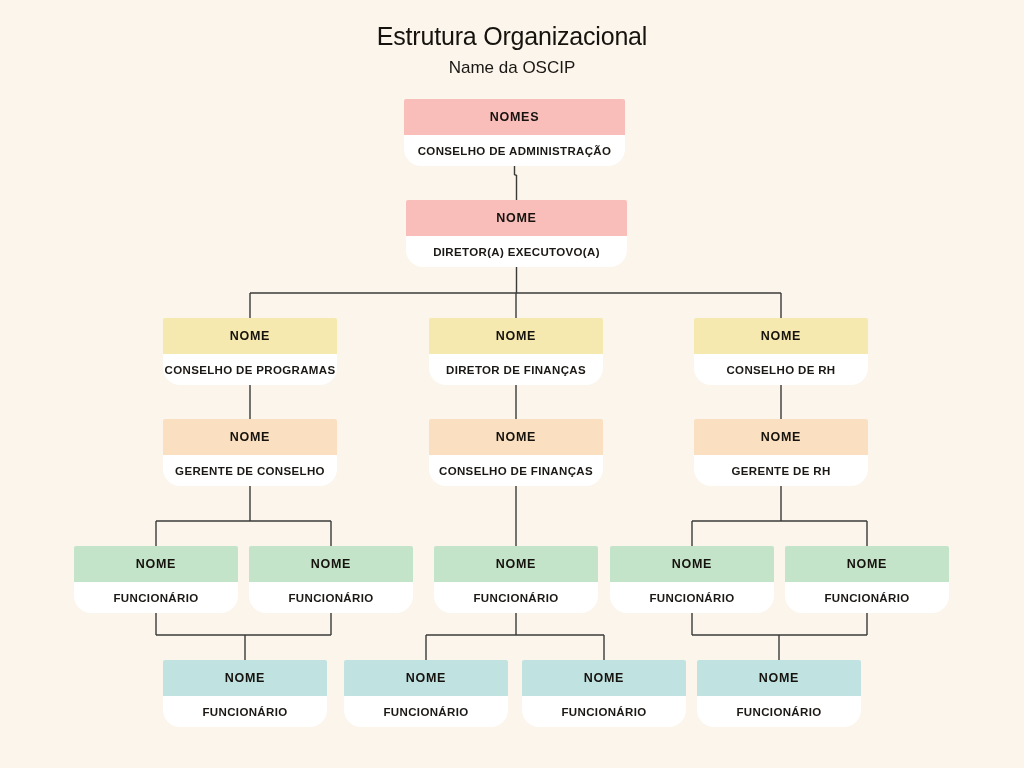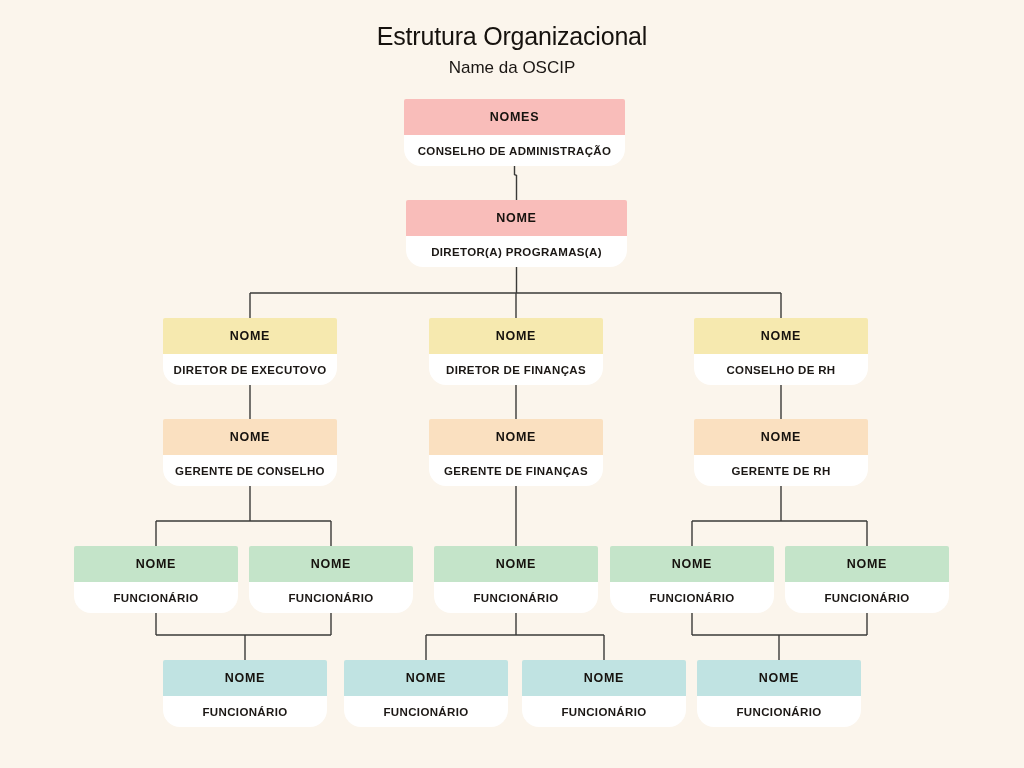--- a/index.html
+++ b/index.html
@@ -96,41 +96,41 @@
       </g>
   </svg>
 
   <div id="node-layer">
       <div class="node" style="left: 404px; top: 99px; width: 221px;">
         <div class="head" style="background: rgb(249, 189, 186);">NOMES</div>
         <div class="body">CONSELHO DE ADMINISTRAÇÃO</div>
       </div>
       <div class="node" style="left: 406px; top: 200px; width: 221px;">
         <div class="head" style="background: rgb(249, 189, 186);">NOME</div>
-        <div class="body">DIRETOR(A) PROGRAMAS(A)</div>
+        <div class="body">DIRETOR(A) EXECUTOVO(A)</div>
       </div>
       <div class="node" style="left: 163px; top: 318px; width: 174px;">
         <div class="head" style="background: rgb(246, 233, 175);">NOME</div>
-        <div class="body">DIRETOR DE EXECUTOVO</div>
+        <div class="body">CONSELHO DE PROGRAMAS</div>
       </div>
       <div class="node" style="left: 429px; top: 318px; width: 174px;">
         <div class="head" style="background: rgb(246, 233, 175);">NOME</div>
         <div class="body">DIRETOR DE FINANÇAS</div>
       </div>
       <div class="node" style="left: 694px; top: 318px; width: 174px;">
         <div class="head" style="background: rgb(246, 233, 175);">NOME</div>
         <div class="body">CONSELHO DE RH</div>
       </div>
       <div class="node" style="left: 163px; top: 419px; width: 174px;">
         <div class="head" style="background: rgb(250, 224, 192);">NOME</div>
         <div class="body">GERENTE DE CONSELHO</div>
       </div>
       <div class="node" style="left: 429px; top: 419px; width: 174px;">
         <div class="head" style="background: rgb(250, 224, 192);">NOME</div>
-        <div class="body">GERENTE DE FINANÇAS</div>
+        <div class="body">CONSELHO DE FINANÇAS</div>
       </div>
       <div class="node" style="left: 694px; top: 419px; width: 174px;">
         <div class="head" style="background: rgb(250, 224, 192);">NOME</div>
         <div class="body">GERENTE DE RH</div>
       </div>
       <div class="node" style="left: 74px; top: 546px; width: 164px;">
         <div class="head" style="background: rgb(196, 228, 201);">NOME</div>
         <div class="body">FUNCIONÁRIO</div>
       </div>
       <div class="node" style="left: 249px; top: 546px; width: 164px;">

